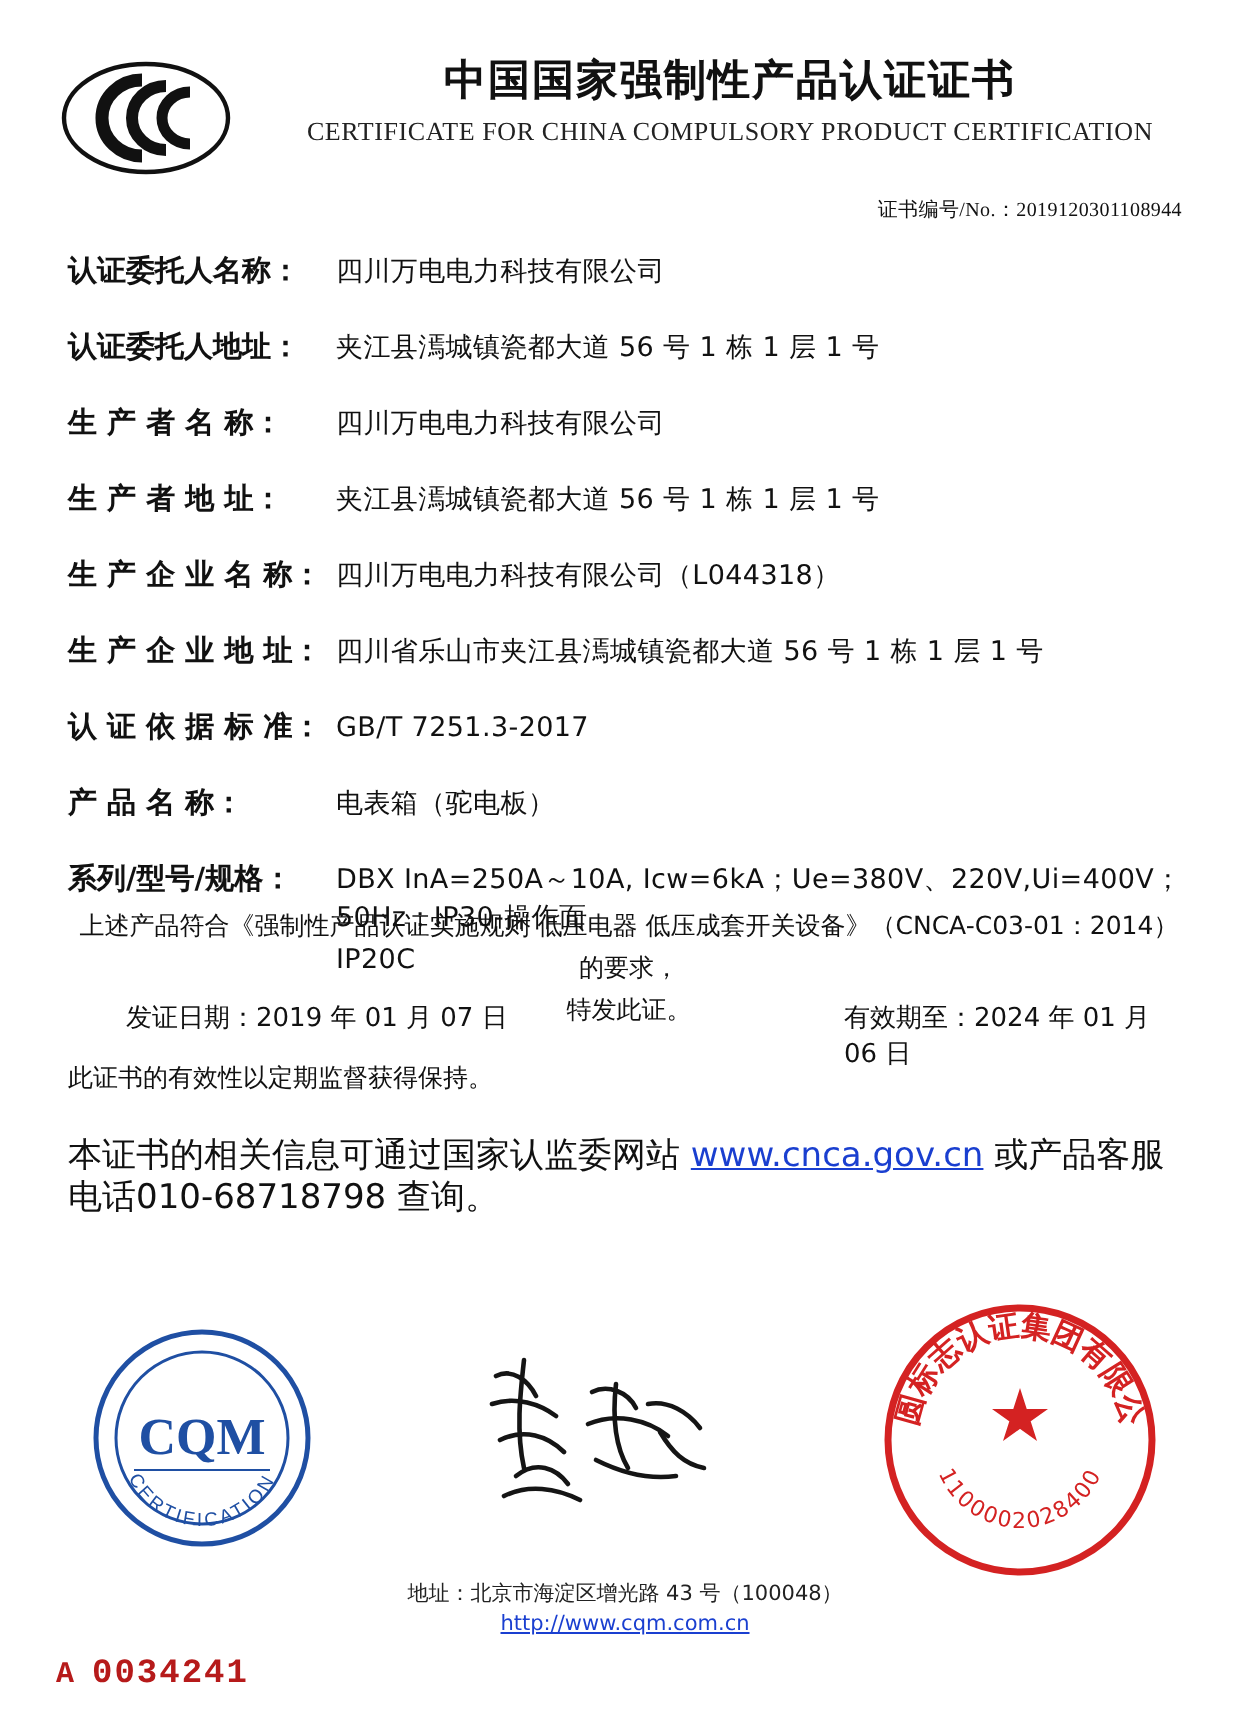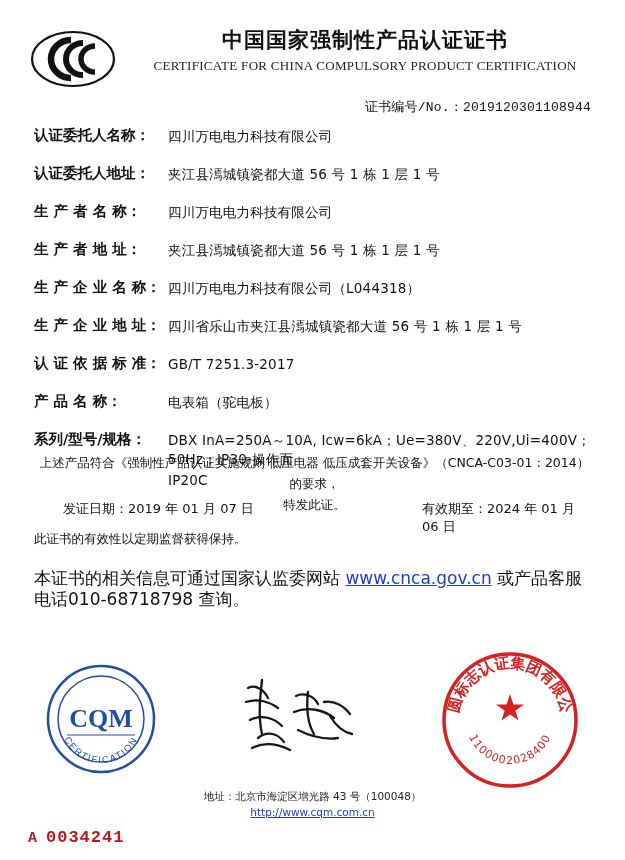--- a/index.html
+++ b/index.html
@@ -61,22 +61,22 @@
     font-size: 13px;
     letter-spacing: 0.3px;
     color: #222;
   }
 
   
   .cert-no {
     position: absolute;
     right: 34px;
     top: 98px;
-    font-family: Liberation Mono, monospace;
-    font-size: 13px;
+    font-family: Liberation Serif, serif;
+    font-size: 10px;
     color: #111;
     letter-spacing: 0.2px;
   }
 
   
   .fields {
     position: absolute;
     left: 0;
     top: 122px;
     width: 625px;

